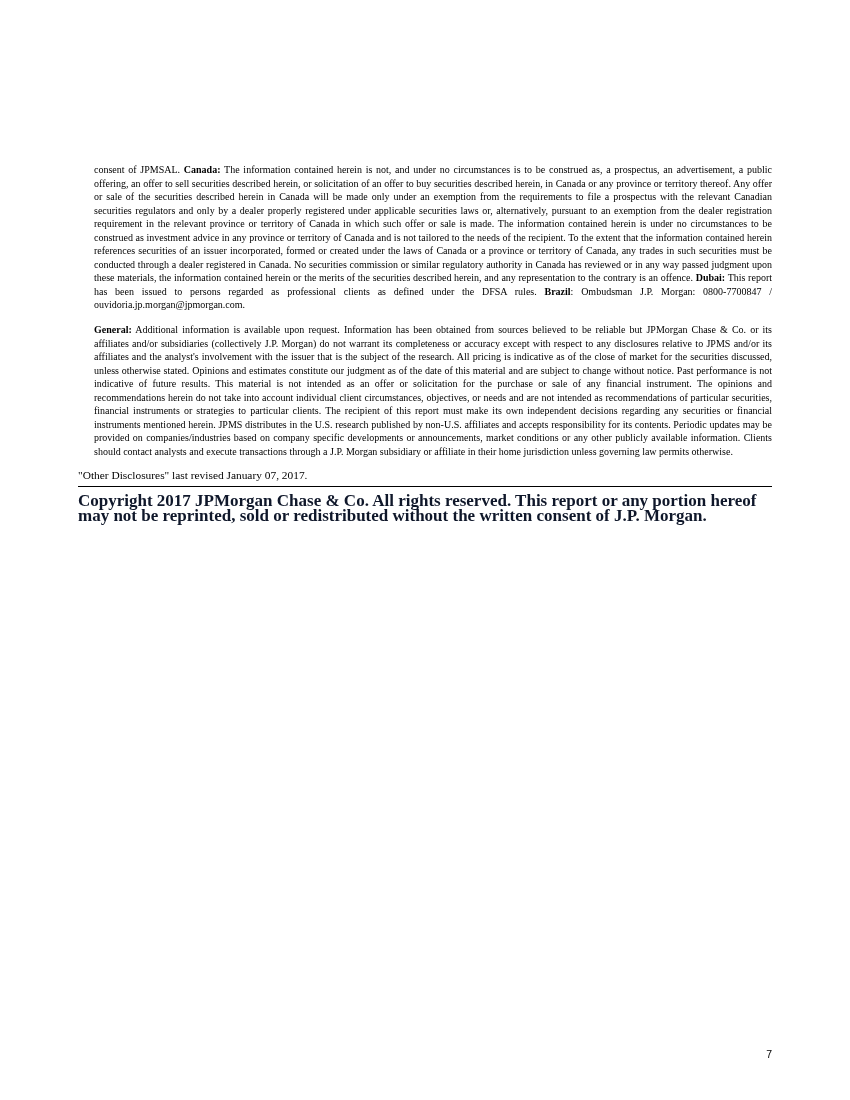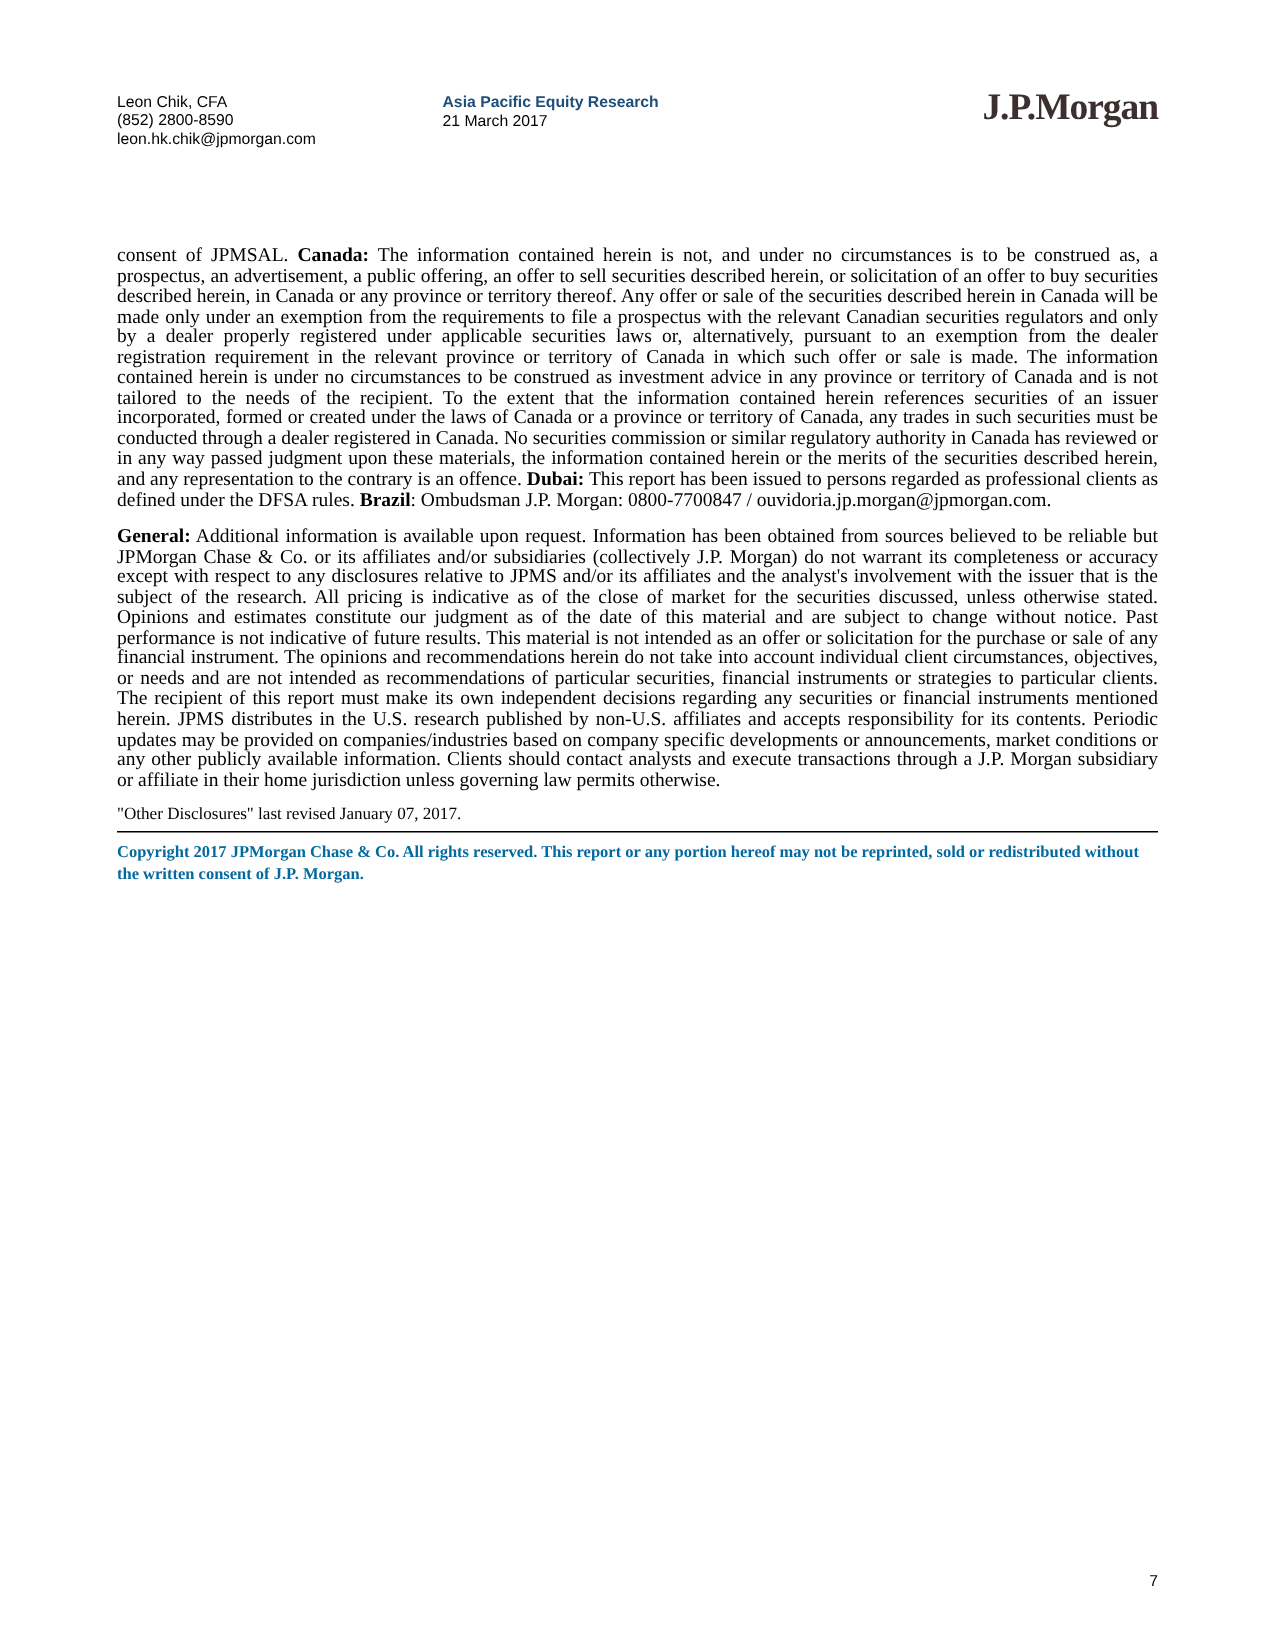--- a/index.html
+++ b/index.html
@@ -74,79 +74,63 @@
   }
 
   
   .content {
     position: absolute;
     left: 78px;
     top: 163px;
     width: 694px;
   }
   p.body-text {
-    margin: 0 0 11px 0;
-    font-size: 13px;
+    margin: 0 0 11px 16px;
+    font-size: 10px;
     line-height: 13.55px;
     text-align: justify;
     color: #000000;
   }
   p.body-text b { font-weight: bold; }
 
   .disclosure-line {
     margin: 5px 0 0 0;
     font-size: 11.4px;
     line-height: 13.55px;
     color: #000000;
   }
   .rule {
     border: none;
     border-top: 1px solid #000000;
     margin: 3px 0 6px 0;
     height: 0;
   }
   .copyright {
     margin: 0;
-    font-size: 11px;
+    font-size: 17px;
     line-height: 15px;
     font-weight: bold;
-    color: #0369a1;
+    color: #0f172a;
   }
 
   
   .page-number {
     position: absolute;
     right: 78px;
     top: 1048px;
     font-family: "Liberation Sans", sans-serif;
     font-size: 10.5px;
     color: #000000;
   }
 </style>
 </head>
 <body>
 
 <div class="page">
 
-  <div class="header">
-
-    <div class="analyst-block">
-      <div>Leon Chik, CFA</div>
-      <div>(852) 2800-8590</div>
-      <div>leon.hk.chik@jpmorgan.com</div>
-    </div>
-
-    <div class="research-block">
-      <div class="research-title">Asia Pacific Equity Research</div>
-      <div class="research-date">21 March 2017</div>
-    </div>
-
-    <div class="logo">J.P.Morgan</div>
-
-  </div>
 
   <div class="content">
 
     <p class="body-text"><span>consent of JPMSAL. </span><b>Canada:</b><span> The information contained herein is not, and under no circumstances is to be construed as, a prospectus, an advertisement, a public offering, an offer to sell securities described herein, or solicitation of an offer to buy securities described herein, in Canada or any province or territory thereof. Any offer or sale of the securities described herein in Canada will be made only under an exemption from the requirements to file a prospectus with the relevant Canadian securities regulators and only by a dealer properly registered under applicable securities laws or, alternatively, pursuant to an exemption from the dealer registration requirement in the relevant province or territory of Canada in which such offer or sale is made. The information contained herein is under no circumstances to be construed as investment advice in any province or territory of Canada and is not tailored to the needs of the recipient. To the extent that the information contained herein references securities of an issuer incorporated, formed or created under the laws of Canada or a province or territory of Canada, any trades in such securities must be conducted through a dealer registered in Canada. No securities commission or similar regulatory authority in Canada has reviewed or in any way passed judgment upon these materials, the information contained herein or the merits of the securities described herein, and any representation to the contrary is an offence. </span><b>Dubai:</b><span> This report has been issued to persons regarded as professional clients as defined under the DFSA rules. </span><b>Brazil</b><span>: Ombudsman J.P. Morgan: 0800-7700847 / ouvidoria.jp.morgan@jpmorgan.com.</span></p>
 
     <p class="body-text"><b>General:</b><span> Additional information is available upon request. Information has been obtained from sources believed to be reliable but JPMorgan Chase &amp; Co. or its affiliates and/or subsidiaries (collectively J.P. Morgan) do not warrant its completeness or accuracy except with respect to any disclosures relative to JPMS and/or its affiliates and the analyst's involvement with the issuer that is the subject of the research. All pricing is indicative as of the close of market for the securities discussed, unless otherwise stated. Opinions and estimates constitute our judgment as of the date of this material and are subject to change without notice. Past performance is not indicative of future results. This material is not intended as an offer or solicitation for the purchase or sale of any financial instrument. The opinions and recommendations herein do not take into account individual client circumstances, objectives, or needs and are not intended as recommendations of particular securities, financial instruments or strategies to particular clients. The recipient of this report must make its own independent decisions regarding any securities or financial instruments mentioned herein. JPMS distributes in the U.S. research published by non-U.S. affiliates and accepts responsibility for its contents. Periodic updates may be provided on companies/industries based on company specific developments or announcements, market conditions or any other publicly available information. Clients should contact analysts and execute transactions through a J.P. Morgan subsidiary or affiliate in their home jurisdiction unless governing law permits otherwise.</span></p>
 
     <p class="disclosure-line">"Other Disclosures" last revised January 07, 2017.</p>
 
     <hr class="rule">

